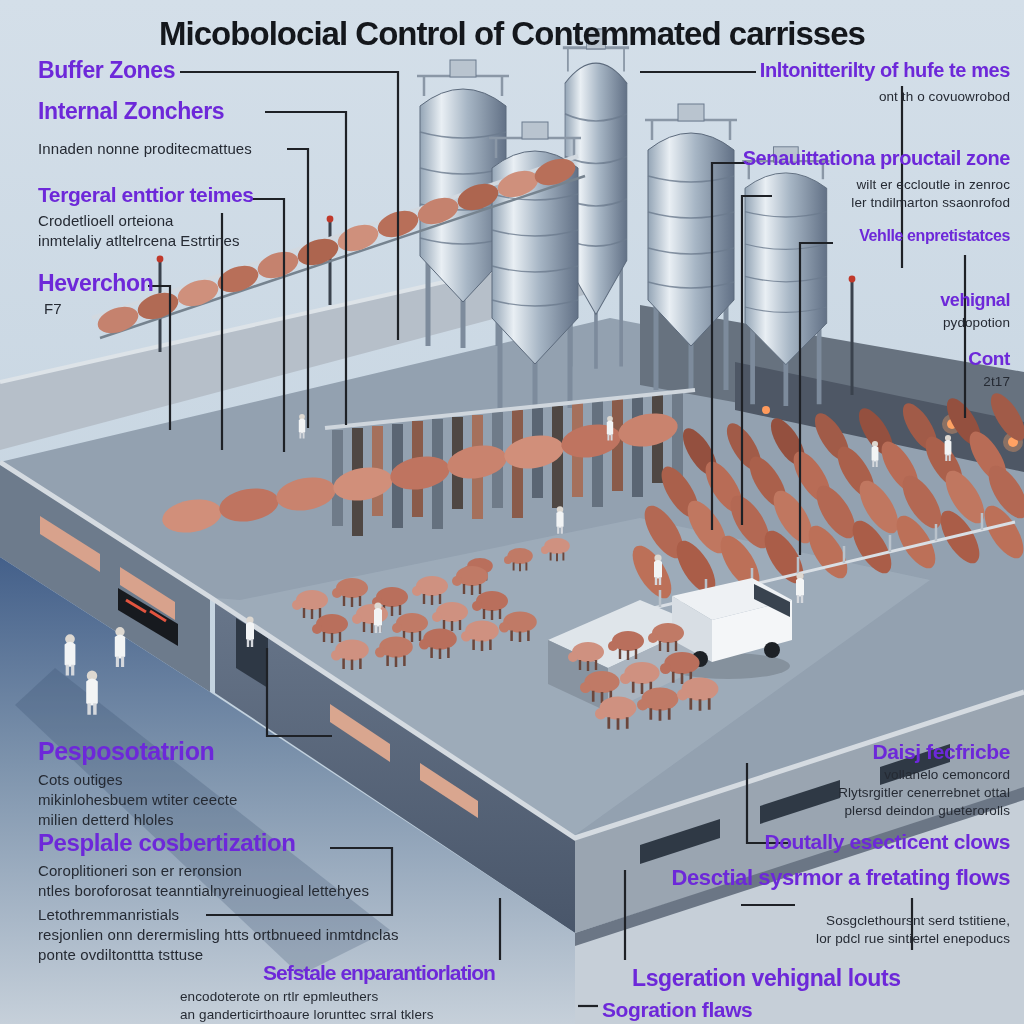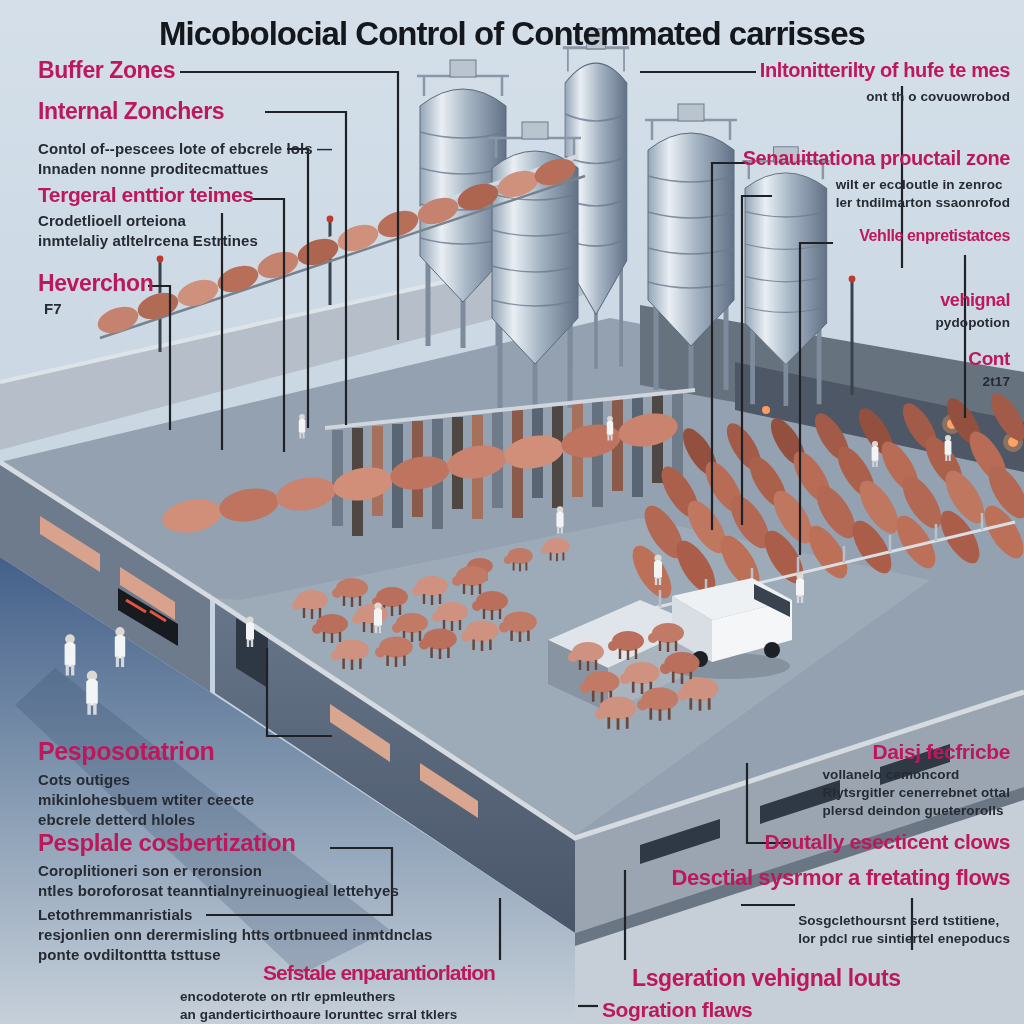--- a/index.html
+++ b/index.html
@@ -9,29 +9,29 @@
     font-family:"Liberation Sans","DejaVu Sans",sans-serif;
     color:#16191e;
   }
   #scene{position:absolute;inset:0;}
   .title{
     position:absolute;top:14px;left:0;width:100%;text-align:center;
     font-size:34px;font-weight:900;letter-spacing:-1px;color:#14171c;
     transform:scaleX(.97);white-space:nowrap;
   }
   .lbl{
-    position:absolute;font-weight:800;color:#be185d;
+    position:absolute;font-weight:800;color:#6d28d9;
     letter-spacing:-0.4px;white-space:nowrap;line-height:1.05;
   }
   .note{
-    position:absolute;font-size:15px;font-weight:700;color:#252a33;
+    position:absolute;font-size:15px;font-weight:400;color:#252a33;
     line-height:1.32;white-space:nowrap;letter-spacing:0.1px;
   }
   .note.sm{font-size:13.5px;}
-  .r{}
+  .r{text-align:right;}
   .c{text-align:left;}
 </style>
 </head>
 <body>
 
 <svg id="scene" viewBox="0 0 1024 1024" width="1024" height="1024">
   <defs>
     <linearGradient id="skyG" x1="0" y1="0" x2="0" y2="1">
       <stop offset="0" stop-color="#d4dfe9"></stop>
         <stop offset="1" stop-color="#bccddb"></stop>
@@ -298,21 +298,20 @@
     <path d="M747,763 V843 H788"></path>
     <path d="M741,905 H795"></path>
   </g>
 </svg>
 
 <div class="title">Micobolocial Control of Contemmated carrisses</div>
 
 <div class="lbl" style="left:38px;top:58px;font-size:23px">Buffer Zones</div>
 <div class="lbl" style="left:38px;top:99px;font-size:23px">Internal Zonchers</div>
 <div class="note" style="left:38px;top:139px">
-  <div>Contol of--pescees lote of ebcrele lols —</div>
   <div>Innaden nonne proditecmattues</div>
 </div>
 <div class="lbl" style="left:38px;top:184px;font-size:21px">Tergeral enttior teimes</div>
 <div class="note" style="left:38px;top:211px">
   <div>Crodetlioell orteiona</div>
   <div>inmtelaliy atltelrcena Estrtines</div>
 </div>
 <div class="lbl" style="left:38px;top:271px;font-size:23px">Heverchon</div>
 <div class="note" style="left:44px;top:299px">F7</div>
 
@@ -328,21 +327,21 @@
 <div class="lbl r" style="right:14px;top:228px;font-size:16px">Vehlle enpretistatces</div>
 <div class="lbl r" style="right:14px;top:291px;font-size:18px">vehignal</div>
 <div class="note sm r" style="right:14px;top:314px">pydopotion</div>
 <div class="lbl r" style="right:14px;top:349px;font-size:19px">Cont</div>
 <div class="note sm r" style="right:14px;top:373px">2t17</div>
 
 <div class="lbl" style="left:38px;top:738px;font-size:25px">Pesposotatrion</div>
 <div class="note" style="left:38px;top:770px">
   <div>Cots outiges</div>
   <div>mikinlohesbuem wtiter ceecte</div>
-  <div>ebcrele detterd hloles</div>
+  <div>milien detterd hloles</div>
 </div>
 <div class="lbl" style="left:38px;top:830px;font-size:24px">Pesplale cosbertization</div>
 <div class="note" style="left:38px;top:861px">
   <div>Coroplitioneri son er reronsion</div>
   <div>ntles boroforosat teanntialnyreinuogieal lettehyes</div>
 </div>
 <div class="note" style="left:38px;top:905px">
   <div>Letothremmanristials</div>
   <div>resjonlien onn derermisling htts ortbnueed inmtdnclas</div>
   <div>ponte ovdiltonttta tsttuse</div>

